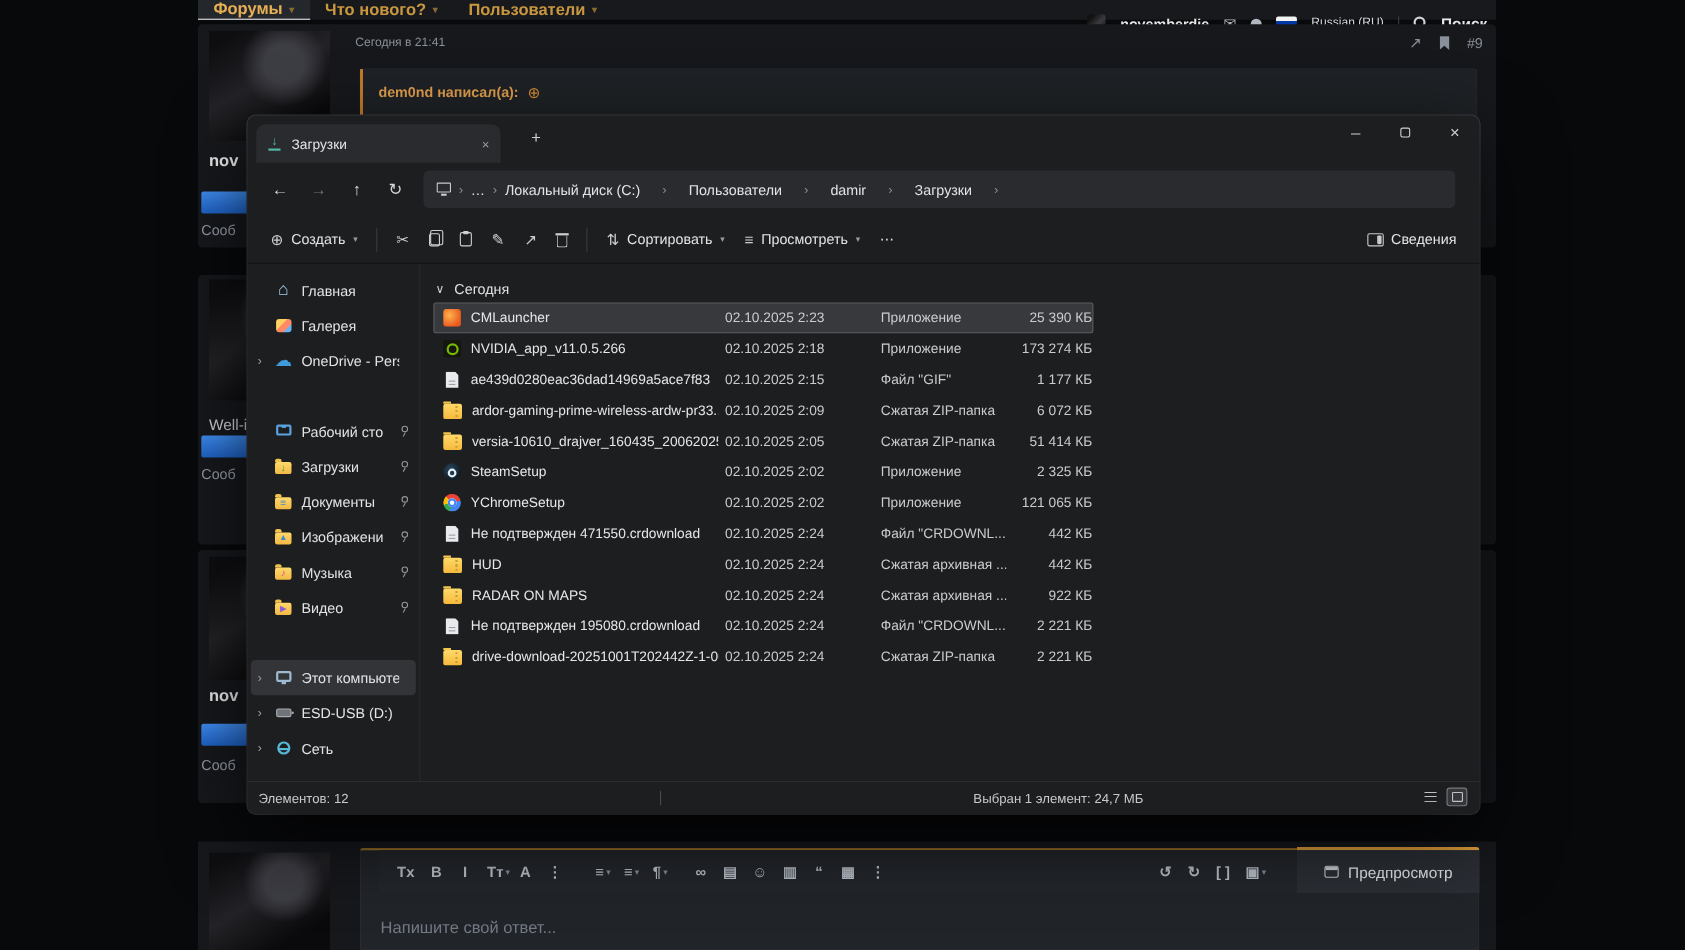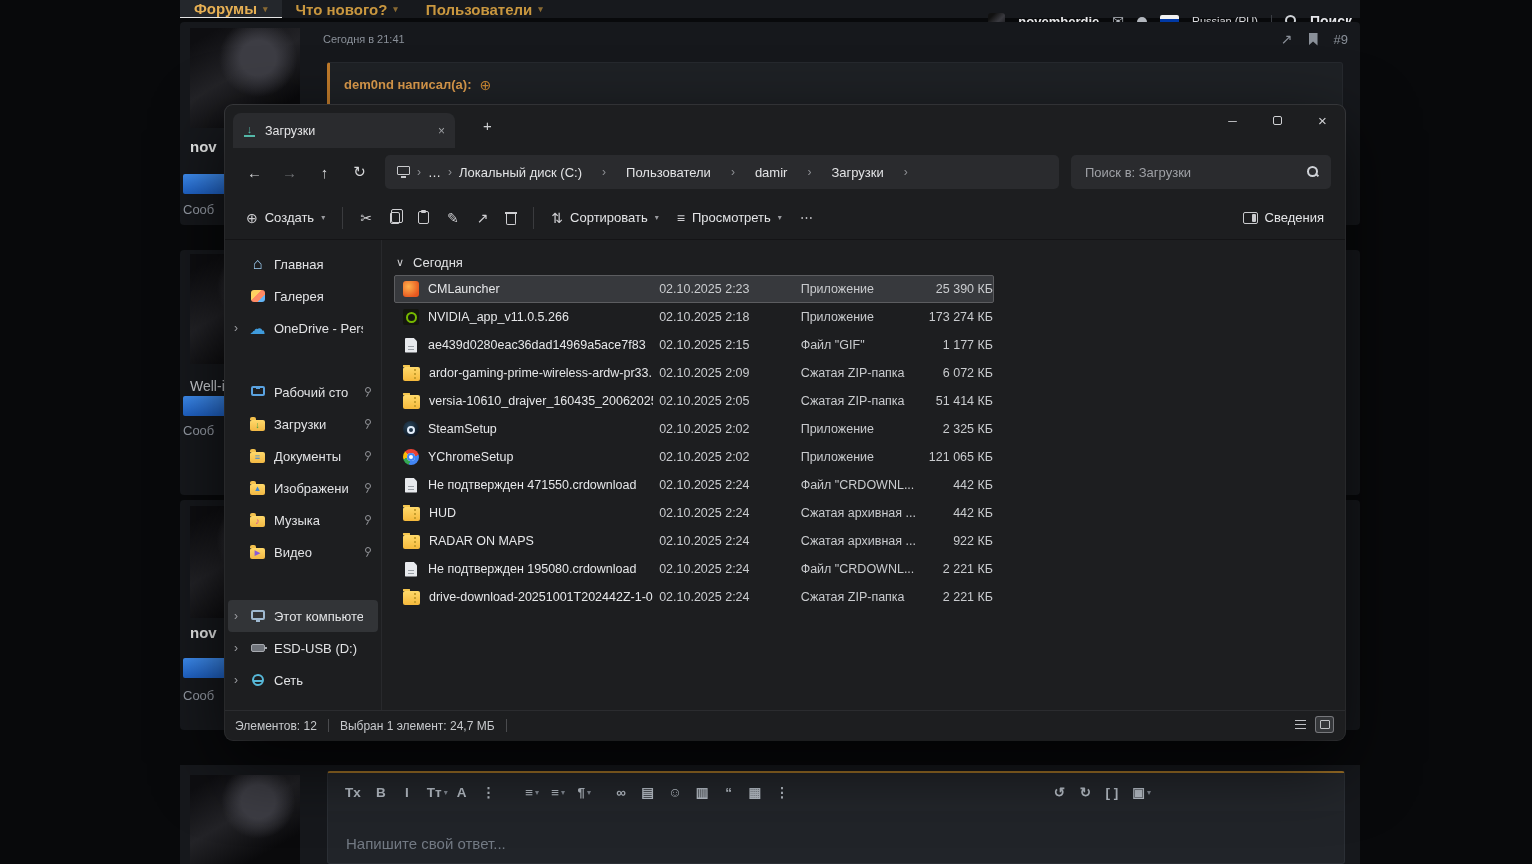--- a/index.html
+++ b/index.html
@@ -45,21 +45,21 @@
   .bm{width:9px;height:13px;background:#8a9099;clip-path:polygon(0 0,100% 0,100% 100%,50% 70%,0 100%);}
   .p-num{color:#8a9099;font-size:13px;}
 
   .quote{position:absolute;left:147px;top:40px;width:1016px;height:120px;background:#1e2125;
          border:1px solid #26292e;border-left:3px solid #c07b2b;border-radius:3px;padding:12px 14px;}
   .quote-author{color:#dd9c4c;font-size:13px;font-weight:600;display:inline-flex;align-items:center;gap:8px;}
   .q-expand{color:#cf8a34;font-size:14px;font-weight:400;}
 
   .editor-blk{position:absolute;left:180px;top:765px;width:1180px;height:99px;background:#16181c;}
   .ed-panel{position:absolute;left:147px;top:6px;width:1018px;height:93px;background:#212429;
-            border:1px solid #2b2f35;border-top:2px solid #9f7227;border-radius:3px;}
+            border:1px solid #2b2f35;border-top:2px solid #9f7227;border-radius:3px;padding-left:16px;}
   .ed-toolbar{height:38px;display:flex;align-items:center;padding:0 190px 0 14px;background:#23262b;border-radius:2px 0 0 0;}
   .ed-group{display:flex;align-items:center;gap:2px;margin-right:16px;}
   .ed-group.right{margin-left:auto;margin-right:0;}
   .ed-btn{min-width:24px;height:26px;display:inline-flex;align-items:center;justify-content:center;gap:2px;
           color:#b9c0c9;font-size:13.5px;padding:0 3px;border-radius:3px;}
   .ed-btn .glyph{font-weight:600;}
   .ed-caret{font-size:8px;color:#848b95;}
   .ed-preview{position:absolute;right:-1px;top:-3px;height:42px;width:166px;background:#2b2f35;
               border-top:3px solid #e8a33d;border-radius:0 3px 0 0;display:flex;align-items:center;justify-content:center;gap:9px;
               color:#e3e6ea;font-size:14px;}
@@ -179,21 +179,21 @@
   .fi-app-nvidia{width:16px;height:16px;border-radius:2px;background:#14160f;}
   .fi-app-nvidia::after{content:"";position:absolute;left:3px;top:3px;width:7px;height:7px;border:2px solid #76b900;border-radius:50%;}
   .fi-app-steam{width:16px;height:16px;border-radius:50%;background:radial-gradient(circle at 40% 35%,#2a475e,#0f1721 75%);}
   .fi-app-steam::after{content:"";position:absolute;left:4px;top:5px;width:4px;height:4px;border:2px solid #e3eefb;border-radius:50%;}
   .fi-app-chrome{width:16px;height:16px;border-radius:50%;
       background:conic-gradient(from -45deg,#ea4335 0 120deg,#4285f4 120deg 240deg,#34a853 240deg 300deg,#fbbc05 300deg 360deg);}
   .fi-app-chrome::after{content:"";position:absolute;left:4px;top:4px;width:8px;height:8px;background:#fff;border-radius:50%;
       box-shadow:inset 0 0 0 2px #4285f4;}
 
   .x-status{height:30px;display:flex;align-items:center;padding:0 10px;font-size:12px;color:#c7c9cc;
-            border-top:1px solid #2b2c2f;position:relative;}
+            border-top:1px solid #2b2c2f;position:relative;justify-content:space-between;}
   .s-div{width:1px;height:13px;background:#4a4b4e;margin:0 11px;}
   .x-views{position:absolute;right:12px;top:6px;display:flex;gap:7px;}
   .sv{width:17px;height:15px;border-radius:2px;display:flex;align-items:center;justify-content:center;}
   .sv-list-ic{width:11px;height:9px;background:repeating-linear-gradient(#bfc1c5 0 1px,transparent 1px 4px);}
   .sv.active{box-shadow:0 0 0 1px #77787c;background:#35373a;}
   .sv-thumb-ic{width:10px;height:9px;border:1px solid #bfc1c5;border-radius:1px;}
 </style>
 </head>
 <body>
 
@@ -368,20 +368,24 @@
             <span class="ed-btn">
               <span class="glyph">[ ]</span>
               <span class="ed-caret" style="visibility: hidden;">▾</span>
             </span>
 
             <span class="ed-btn">
               <span class="glyph">▣</span>
               <span class="ed-caret">▾</span>
             </span>
           </div>
+      </div>
+      <div class="ed-preview">
+        <span class="ic-win"></span>
+        <span>Предпросмотр</span>
       </div>
       <div class="ed-placeholder">Напишите свой ответ...</div>
     </div>
   </div>
 
   <div class="xw">
 
     <div class="x-titlebar">
       <div class="x-tab">
         <span class="ic-dl">↓</span>
@@ -415,24 +419,20 @@
 
             <span class="crumb">Пользователи</span>
             <span class="bsep">›</span>
 
             <span class="crumb">damir</span>
             <span class="bsep">›</span>
 
             <span class="crumb">Загрузки</span>
             <span class="bsep">›</span>
           </span>
-      </div>
-      <div class="x-search">
-        <input placeholder="Поиск в: Загрузки" style="">
-        <span class="mag"></span>
       </div>
     </div>
 
     <div class="x-toolbar">
       <span class="x-tbtn">
         <span class="x-tico">⊕</span>
         <span>Создать</span>
         <span class="tb-caret">▾</span>
       </span>
       <span class="x-div"></span>

